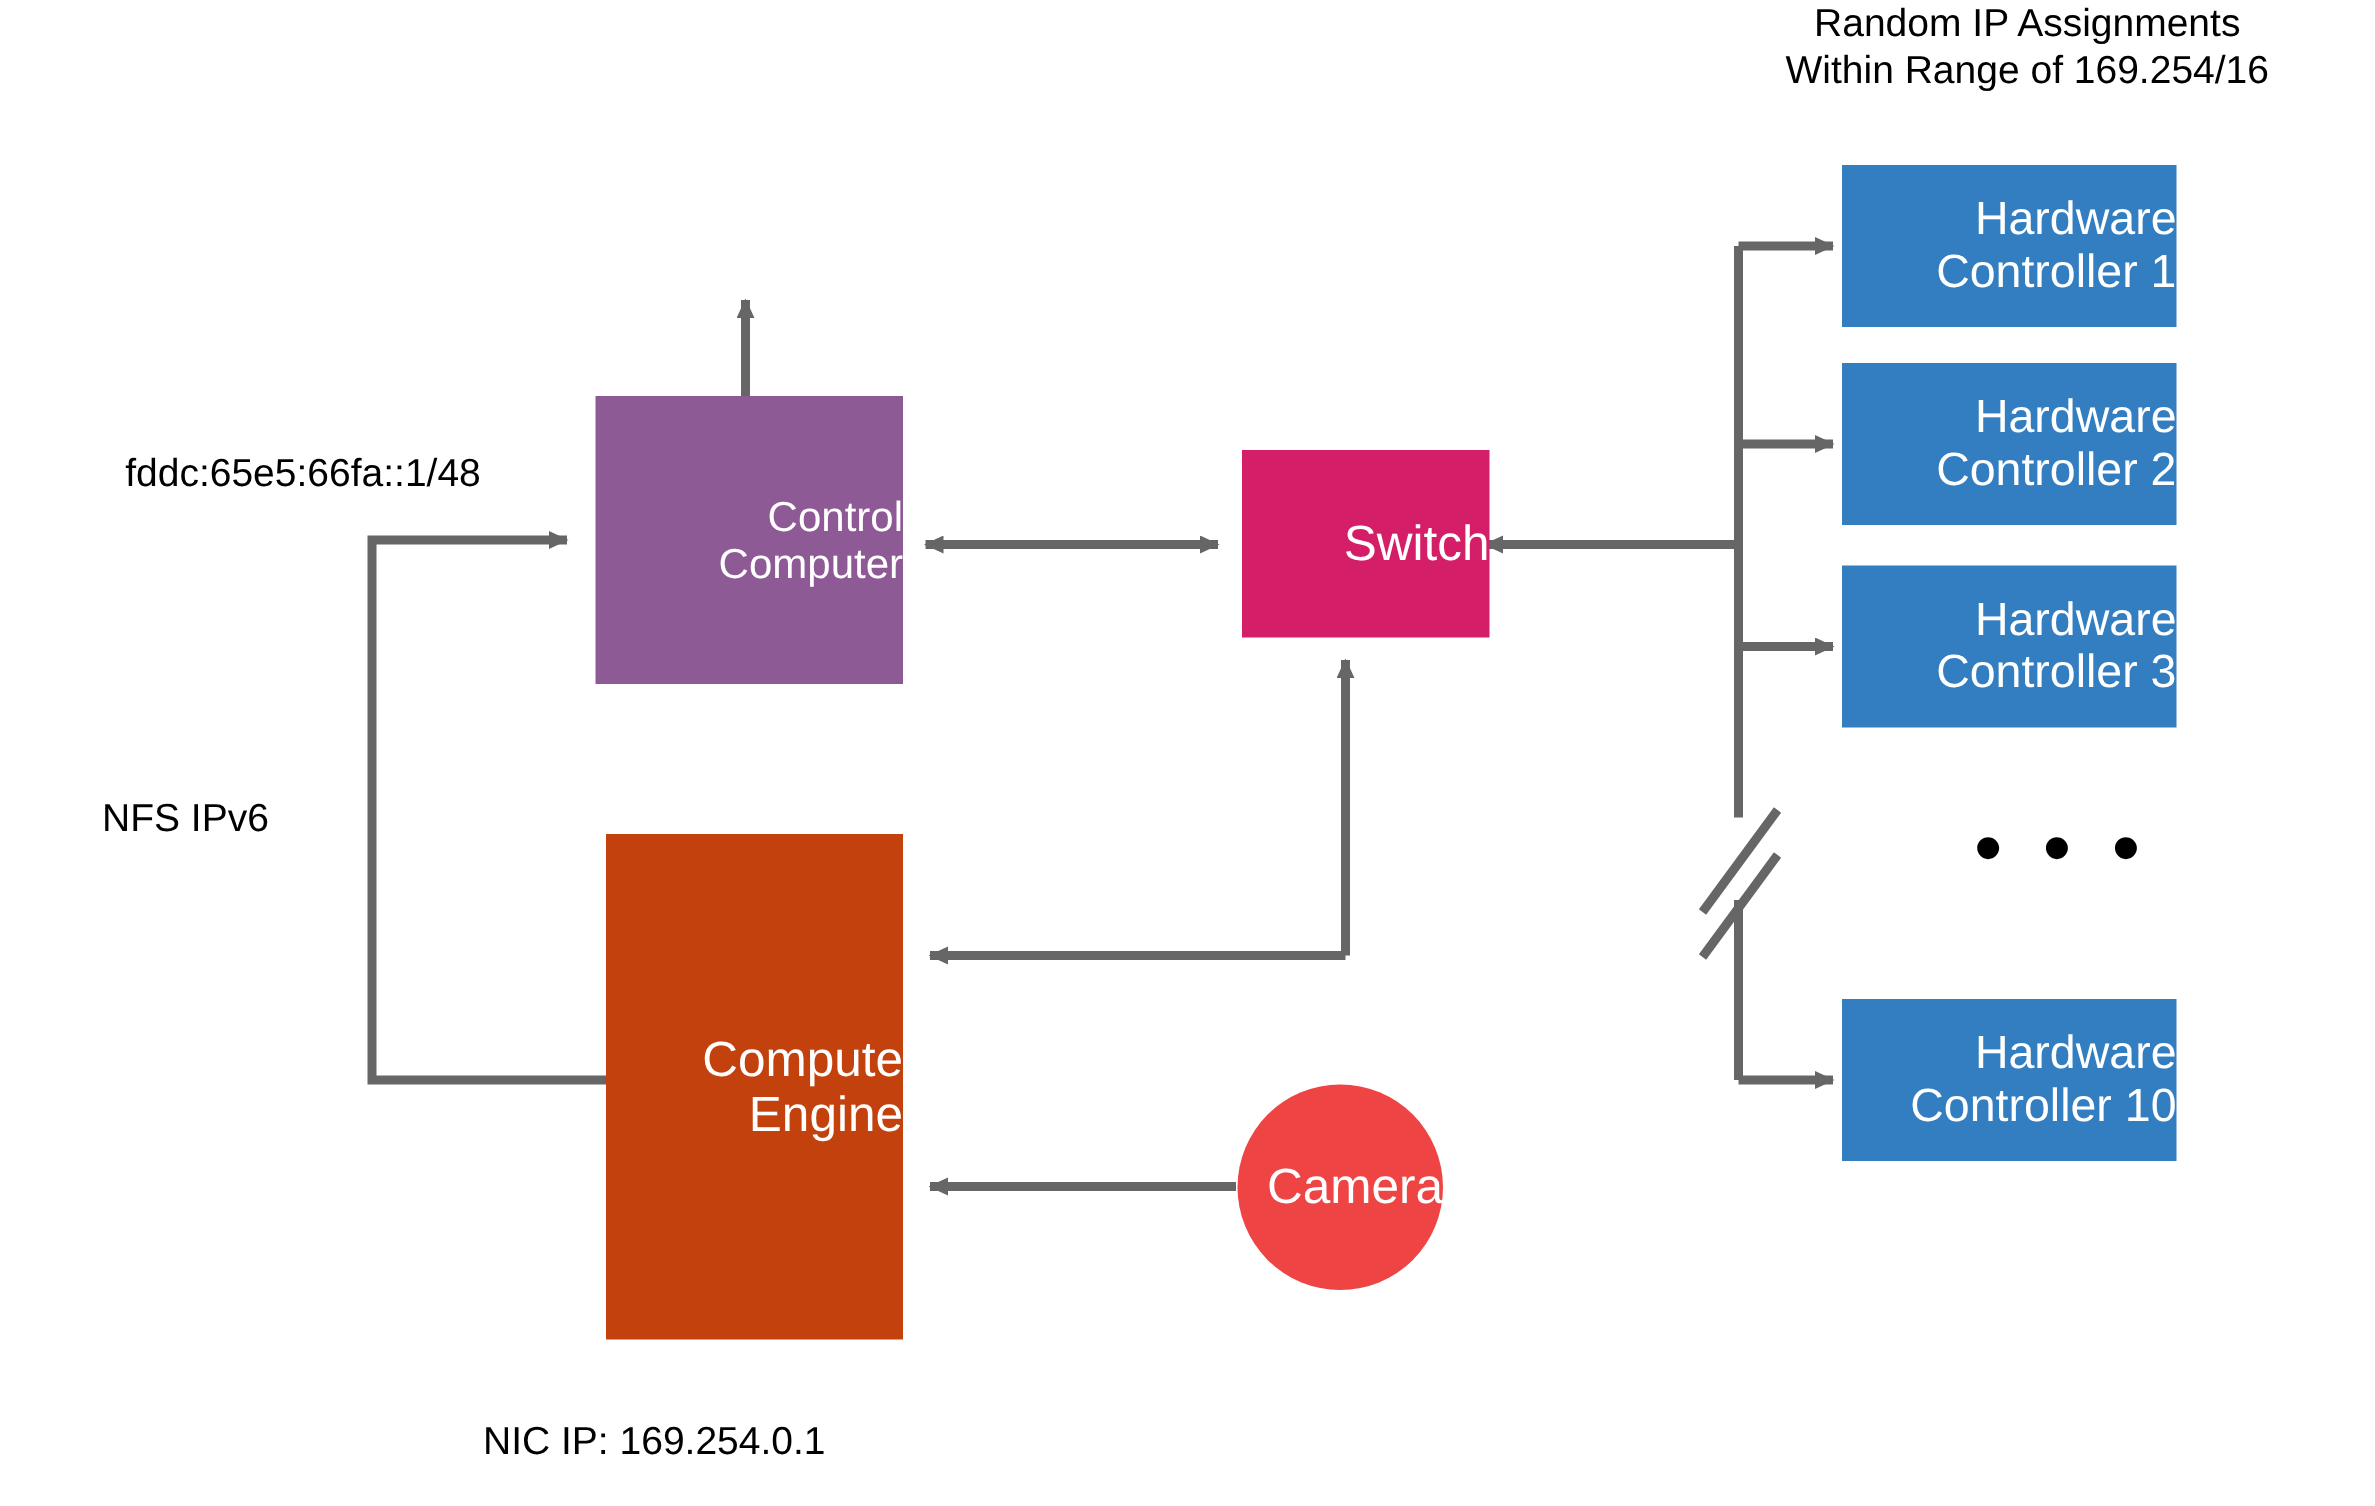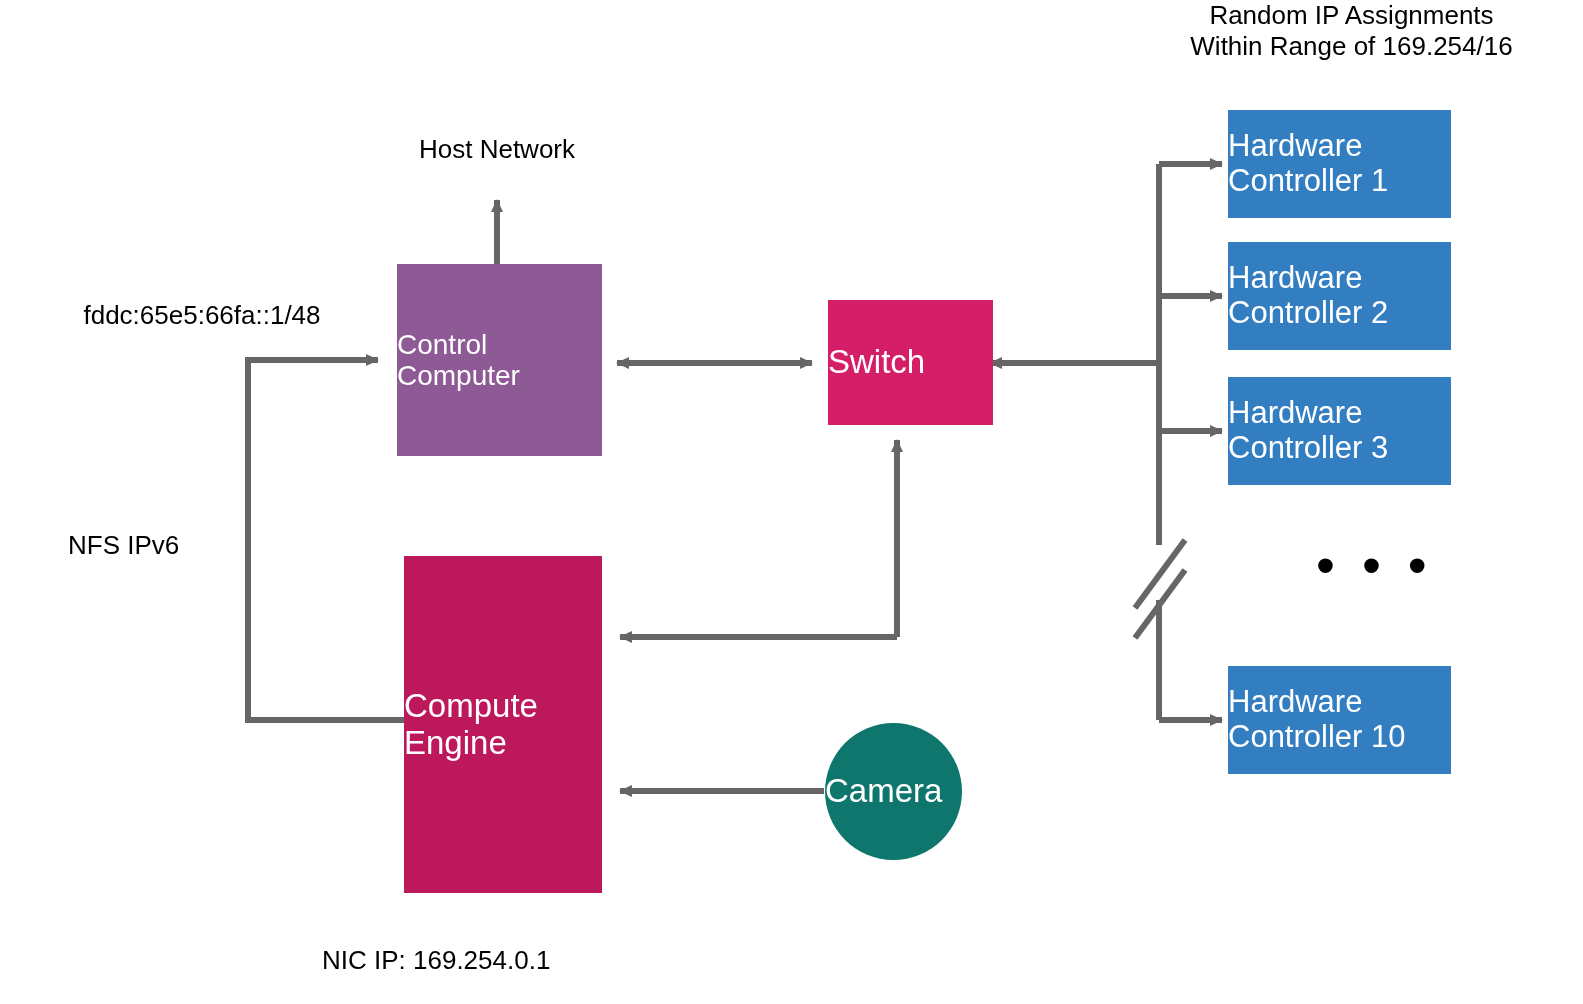--- a/index.html
+++ b/index.html
@@ -24,44 +24,44 @@
     top: 0;
     width: 1583px;
     height: 1004px;
     pointer-events: none;
   }
   .node {
     position: absolute;
     display: flex;
     align-items: center;
     justify-content: center;
-    text-align: left;
+    text-align: right;
     color: #ffffff;
     line-height: 1.12;
     box-sizing: border-box;
   }
   .node-label {
     display: block;
     width: 100%;
     white-space: pre-line;
   }
   .node-control {
     background: #8e5a95;
     font-size: 28px;
   }
   .node-compute {
-    background: #be185d;
+    background: #c2410c;
     font-size: 33px;
   }
   .node-switch {
     background: #d41e68;
     font-size: 33px;
   }
   .node-camera {
-    background: #0f766e;
+    background: #ef4444;
     border-radius: 50%;
     font-size: 33px;
   }
   .node-hc {
     background: #337ec1;
     font-size: 31px;
   }
   .text-label {
     position: absolute;
     color: #000000;
@@ -129,21 +129,20 @@
       <path d="M1159,720 L1222,720" marker-end="url(#arrow-r)"></path>
 
       <path d="M1135,608 L1185,540"></path>
       <path d="M1135,638 L1185,570"></path>
     </g>
   </svg>
 
   <div class="text-label center" style="left:1120px; top:0px; width:463px;">Random IP Assignments
 Within Range of 169.254/16</div>
 
-  <div class="text-label center" style="left:372px; top:134px; width:250px;">Host Network</div>
 
   <div class="text-label left" style="left:2px; top:300px; width:400px;text-align:center;">fddc:65e5:66fa::1/48</div>
 
   <div class="text-label left" style="left:68px; top:530px; width:260px;">NFS IPv6</div>
 
 
   <div class="text-label left" style="left:322px; top:945px; width:460px;">NIC IP:   169.254.0.1</div>
 
   <div class="ellipsis-mark" style="left:1316px; top:538px;">• • •</div>
 

